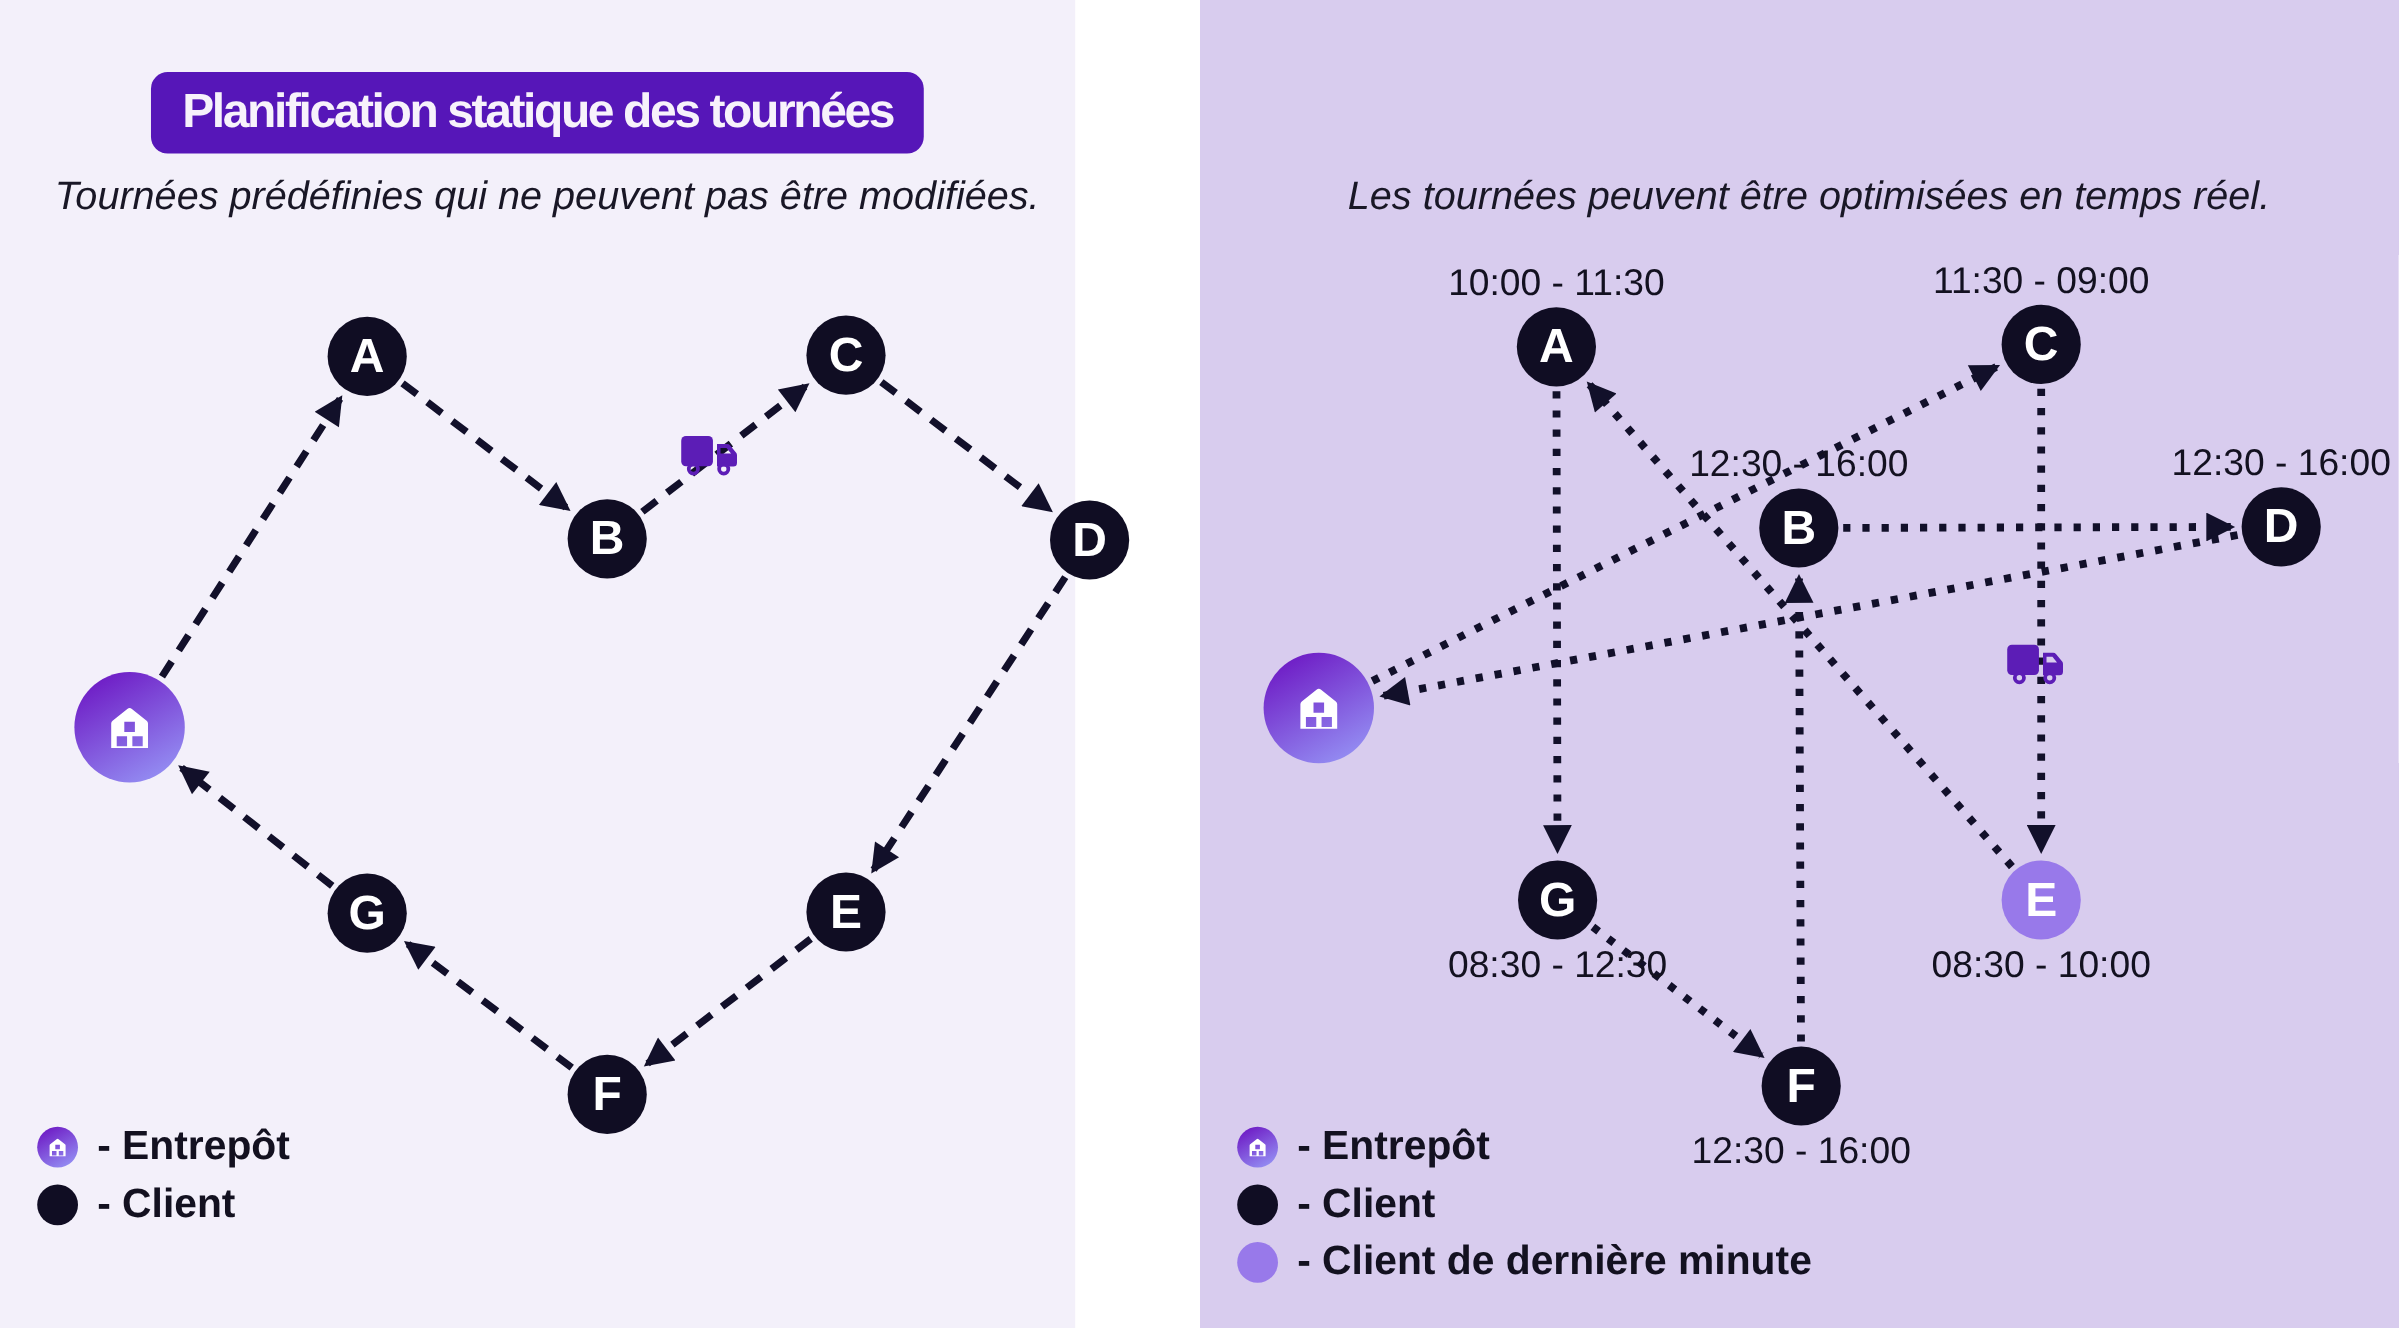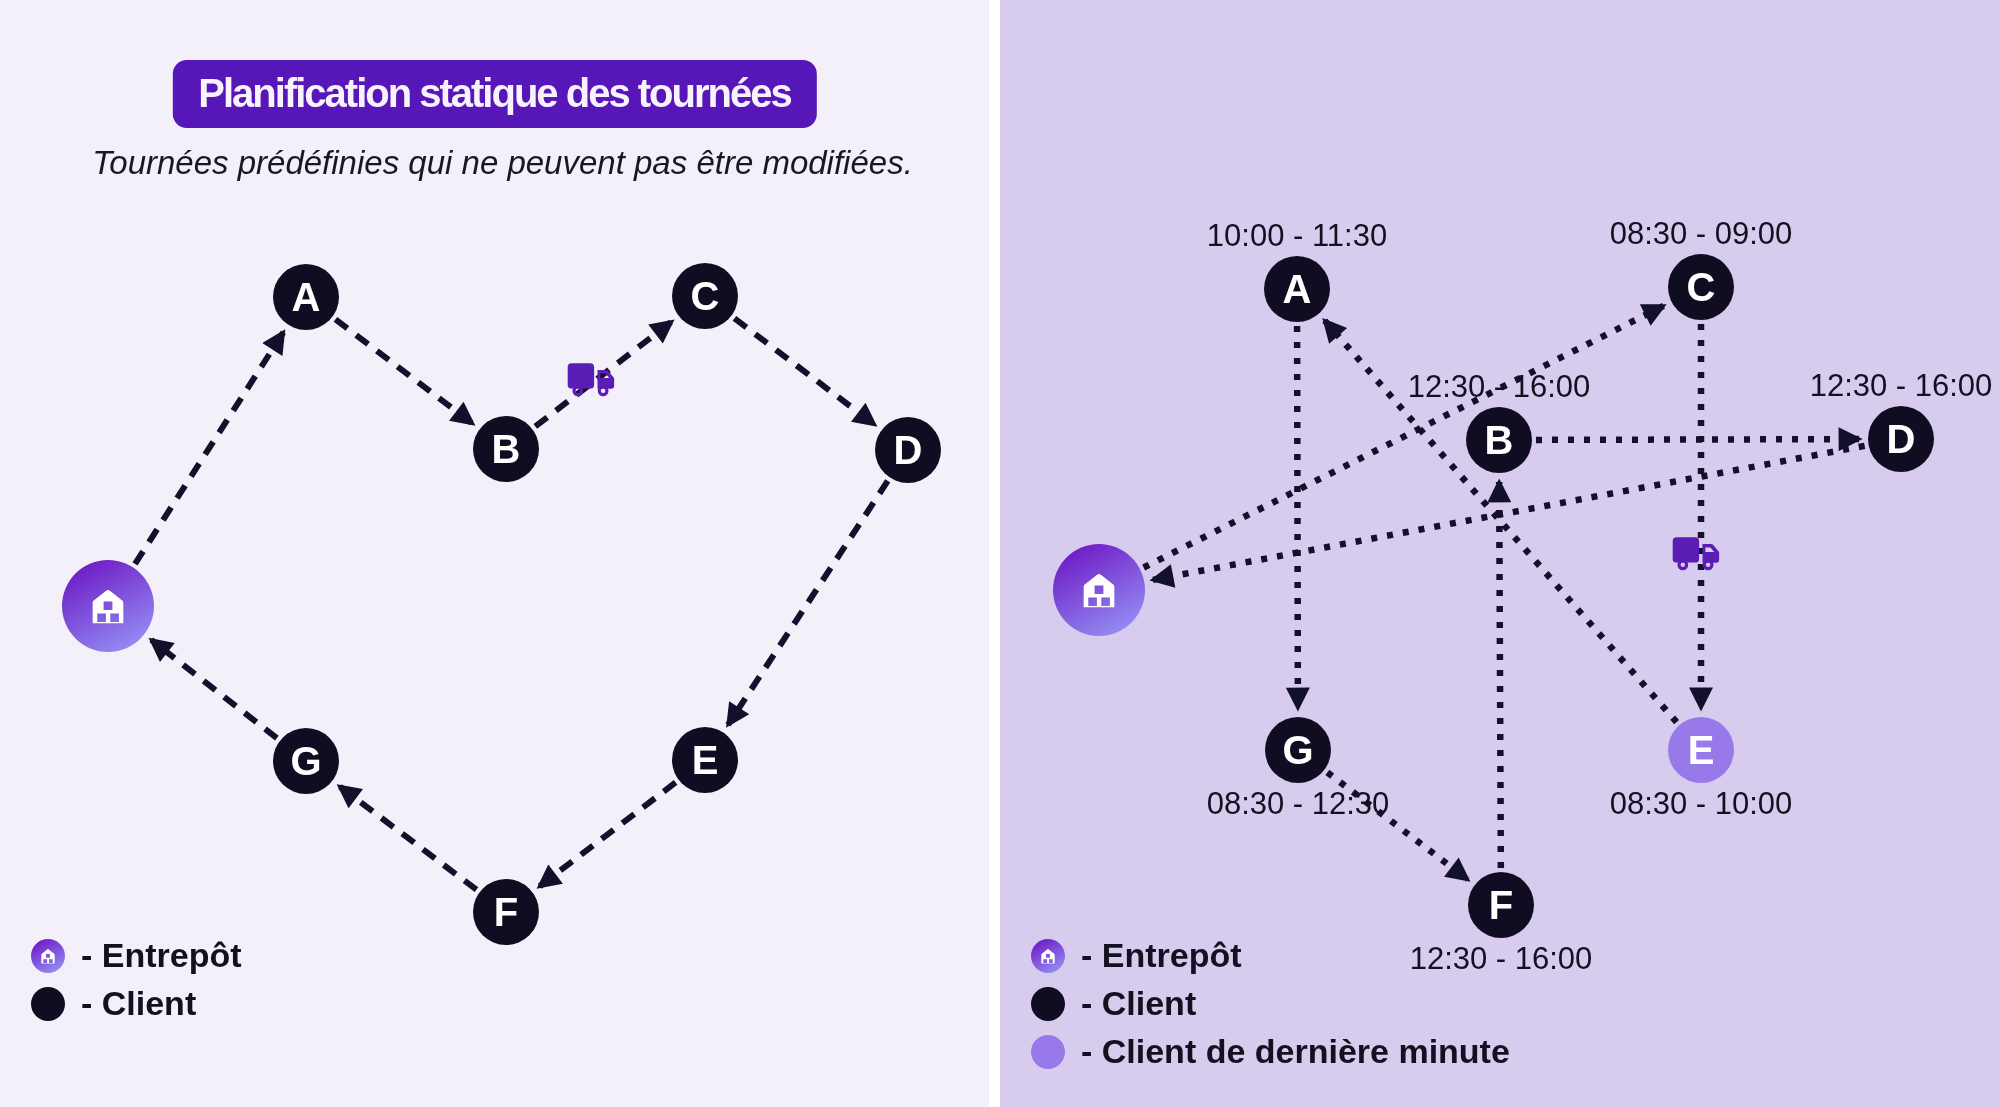--- a/index.html
+++ b/index.html
@@ -4,21 +4,21 @@
 <style>
   html,body{margin:0;padding:0;background:#ffffff;}
   .canvas{
     position:relative;width:1999px;height:1107px;overflow:hidden;
     font-family:"Liberation Sans","DejaVu Sans",sans-serif;
     --bg-left:#f3f0fa; --bg-right:#d8ccee; --badge-bg:#5616b8; --badge-text:#f7f2fb;
     --node-client:#100d23; --node-last:#9879ea; --wh-from:#6f1ec6; --wh-to:#9591f4;
     --line:#12102a; --truck:#5c1db6; --label:#131120;
   }
   .panel{position:absolute;top:0;height:100%;}
-  .panel[data-panel="left_panel"]{left:0;width:989px;background:var(--bg-left);}
+  .panel[data-panel="left_panel"]{left:0;width:896px;background:var(--bg-left);}
   .panel[data-panel="right_panel"]{left:1000px;width:999px;background:var(--bg-right);}
   svg.edges{position:absolute;left:0;top:0;width:100%;height:100%;}
   svg.edges line{stroke:var(--line);stroke-linecap:butt;fill:none;}
   .panel[data-panel="left_panel"] svg.edges line{stroke-width:6;stroke-dasharray:15 11;}
   .panel[data-panel="right_panel"] svg.edges line{stroke-width:6.5;stroke-dasharray:6 10;}
   .arrowhead{fill:var(--line);}
   .badge{
     position:absolute;top:60px;left:50%;transform:translateX(-50%);
     background:var(--badge-bg);color:var(--badge-text);
     border-radius:14px;padding:11px 26px 13px;
@@ -121,20 +121,21 @@
       </defs>
     <line x1="143.66185071867594" y1="567.5206963990718" x2="663.4840453963122" y2="305.88261502477974" marker-end="url(#arw-right_panel)"></line>
         <line x1="701" y1="324" x2="701" y2="708" marker-end="url(#arw-right_panel)"></line>
         <line x1="676.6139697931698" y1="722.173366521414" x2="324.6814396942397" y2="320.58698935407057" marker-end="url(#arw-right_panel)"></line>
         <line x1="297.0802601148592" y1="325.9999129500863" x2="297.90889392367336" y2="708.0000988134155" marker-end="url(#arw-right_panel)"></line>
         <line x1="327.40767955214466" y1="772.4541395595194" x2="467.6183096975655" y2="879.5115172567619" marker-end="url(#arw-right_panel)"></line>
         <line x1="500.84086168701657" y1="868.0003422313484" x2="499.1806434904136" y2="481.9996115211721" marker-end="url(#arw-right_panel)"></line>
         <line x1="535.9998855231669" y1="439.9079604837732" x2="859.0001299466754" y2="439.10447728868985" marker-end="url(#arw-right_panel)"></line>
         <line x1="864.6388719971118" y1="445.84604779106746" x2="153.05032540969867" y2="579.8234424727375" marker-end="url(#arw-right_panel)"></line>
       </svg>
+    <div class="subtitle">Les tournées peuvent être optimisées en temps réel.</div>
     <div class="legend">
         <div class="legend-row">
           <span class="swatch warehouse">
             <svg viewBox="0 0 24 24">
               <path fill="#ffffff" fill-rule="evenodd" d="M4 21 V10.4 a1.6 1.6 0 0 1 .6 -1.25 l6.4 -5.1 a1.6 1.6 0 0 1 2 0 l6.4 5.1 a1.6 1.6 0 0 1 .6 1.25 V21 Z M9.7 9.6 h4.6 v4.5 H9.7 Z M6.4 15.9 h4.5 v4.4 H6.4 Z M13.2 15.9 h4.5 v4.4 H13.2 Z"></path>
             </svg>
           </span>
           <span class="legend-label">- Entrepôt</span>
         </div>
         <div class="legend-row">
@@ -147,21 +148,21 @@
         </div>
       </div>
   <div class="node warehouse" style="left: 99px; top: 590px;">
         <svg viewBox="0 0 24 24">
           <path fill="#ffffff" fill-rule="evenodd" d="M4 21 V10.4 a1.6 1.6 0 0 1 .6 -1.25 l6.4 -5.1 a1.6 1.6 0 0 1 2 0 l6.4 5.1 a1.6 1.6 0 0 1 .6 1.25 V21 Z M9.7 9.6 h4.6 v4.5 H9.7 Z M6.4 15.9 h4.5 v4.4 H6.4 Z M13.2 15.9 h4.5 v4.4 H13.2 Z"></path>
         </svg>
       </div>
       <div class="node client" style="left: 297px; top: 289px;">A</div>
       <div class="time-label" style="left: 297px; top: 236px;">10:00 - 11:30</div>
       <div class="node client" style="left: 701px; top: 287px;">C</div>
-      <div class="time-label" style="left: 701px; top: 234px;">08:30 - 09:00</div>
+      <div class="time-label" style="left: 701px; top: 234px;">11:30 - 09:00</div>
       <div class="node client" style="left: 499px; top: 440px;">B</div>
       <div class="time-label" style="left: 499px; top: 387px;">12:30 - 16:00</div>
       <div class="node client" style="left: 901px; top: 439px;">D</div>
       <div class="time-label" style="left: 901px; top: 386px;">12:30 - 16:00</div>
       <div class="node client" style="left: 298px; top: 750px;">G</div>
       <div class="time-label" style="left: 298px; top: 804px;">08:30 - 12:30</div>
       <div class="node last_minute" style="left: 701px; top: 750px;">E</div>
       <div class="time-label" style="left: 701px; top: 804px;">08:30 - 10:00</div>
       <div class="node client" style="left: 501px; top: 905px;">F</div>
       <div class="time-label" style="left: 501px; top: 959px;">12:30 - 16:00</div>

